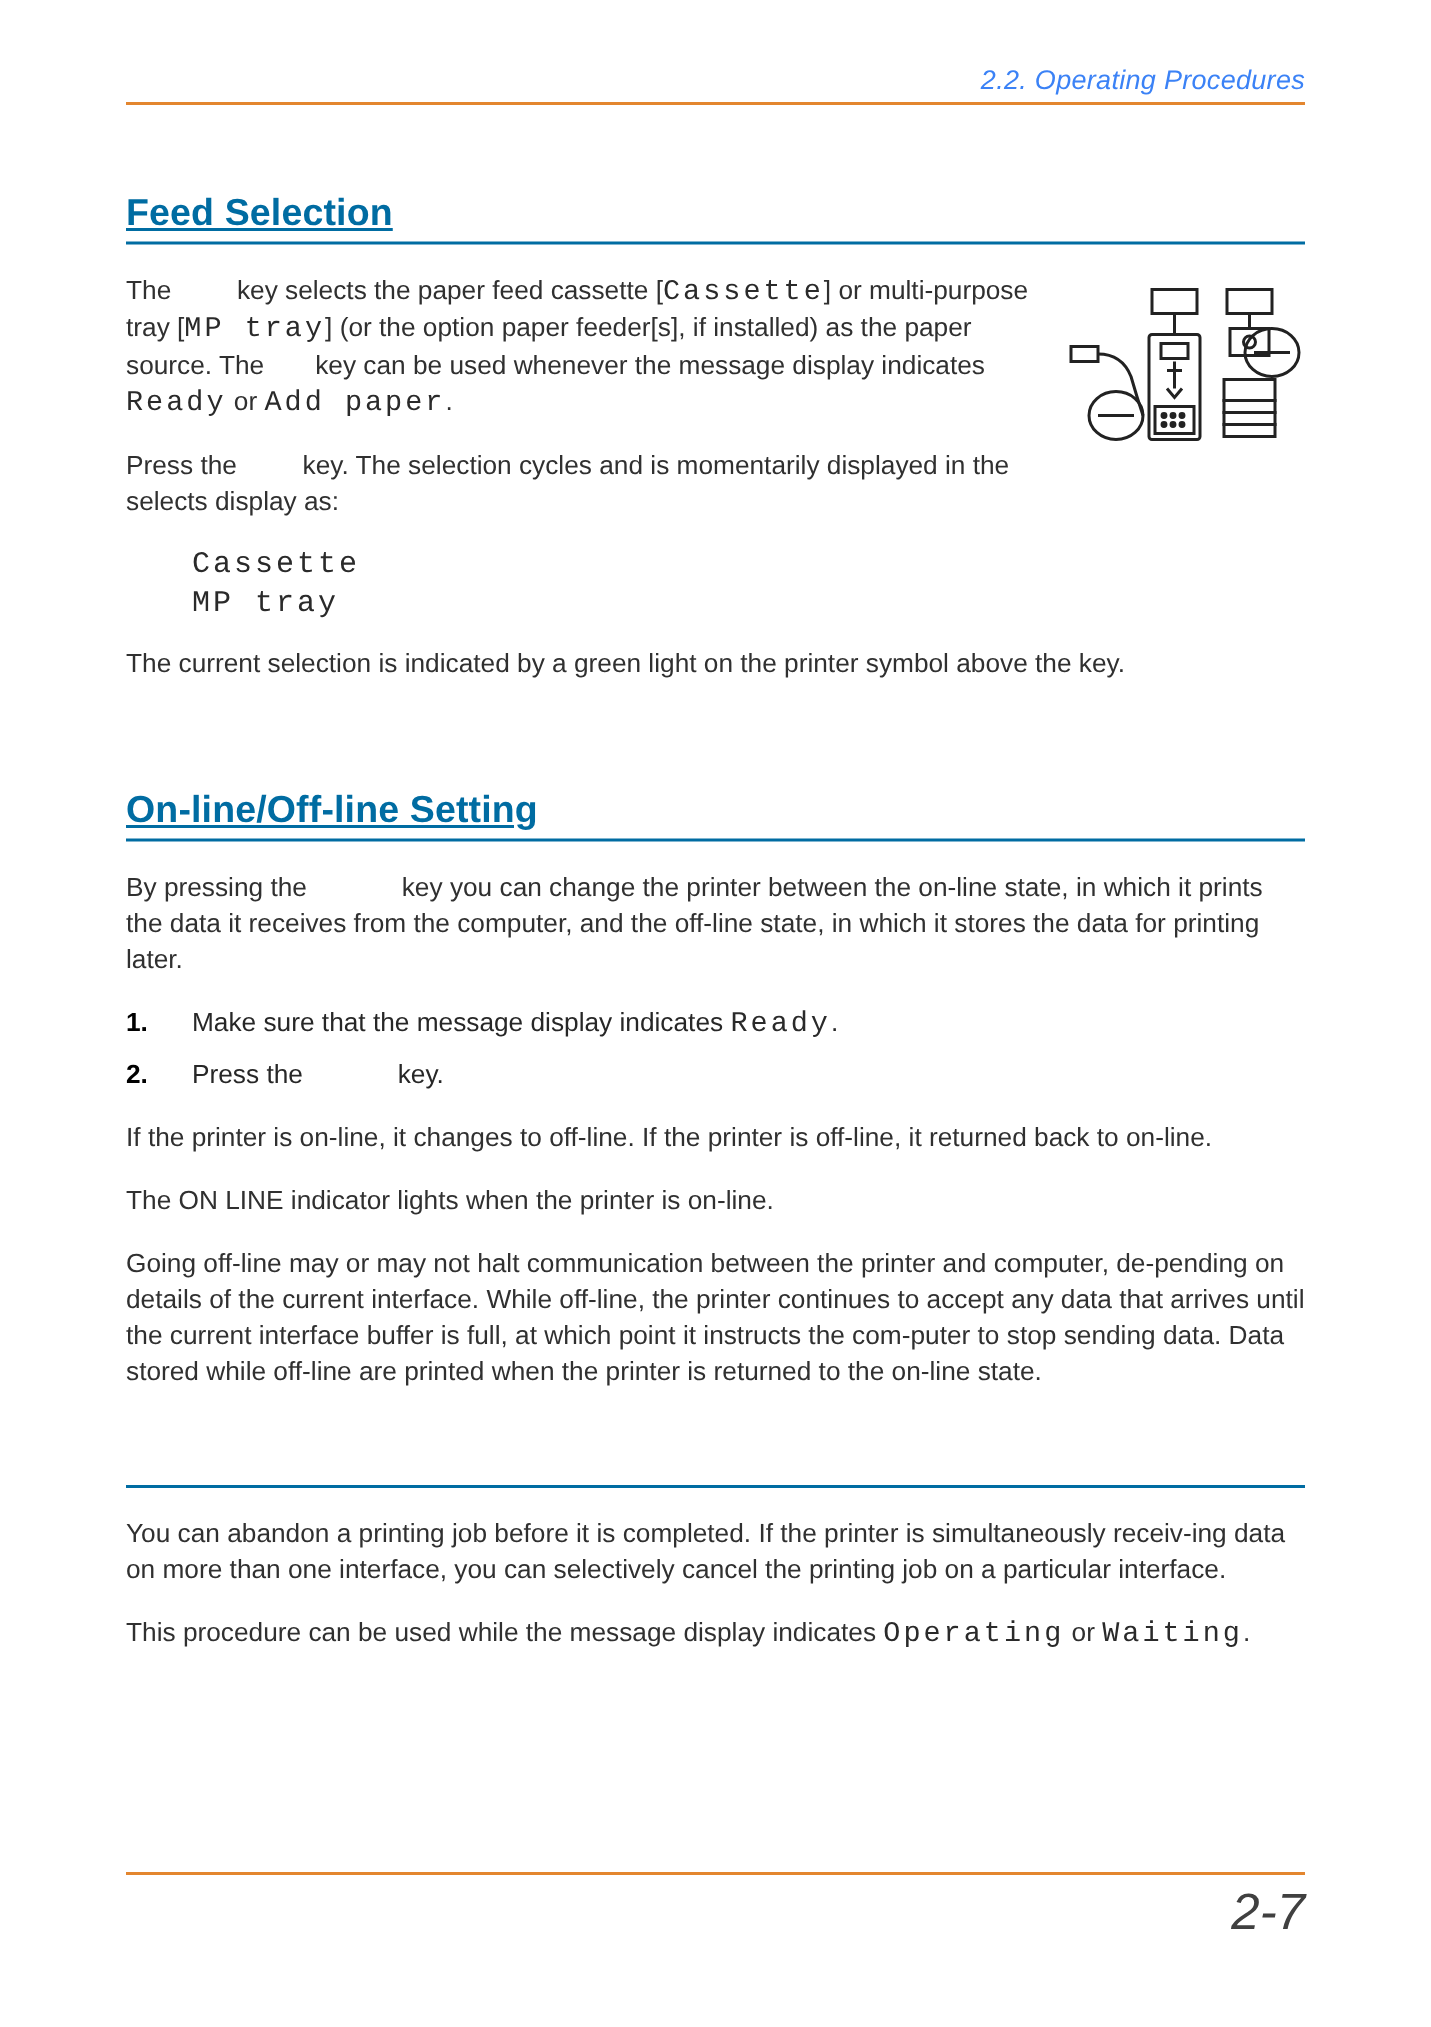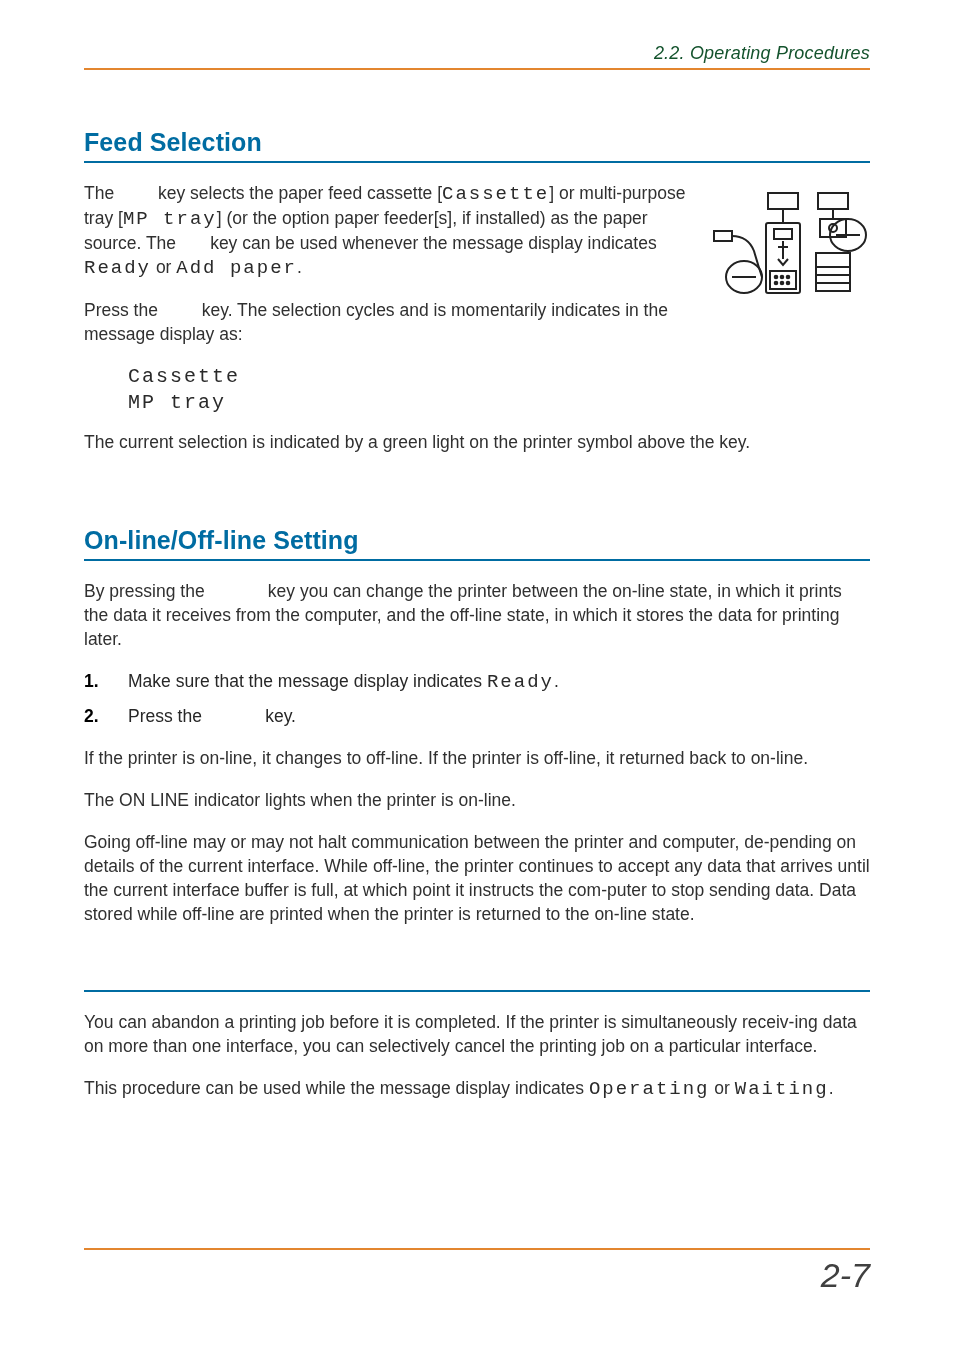--- a/index.html
+++ b/index.html
@@ -15,37 +15,38 @@
   }
   .page {
     box-sizing: border-box;
     width: 954px;
     height: 1351px;
     padding: 43px 84px 0 84px;
     position: relative;
   }
   .running-head {
     text-align: right;
-    color: #14532d;
+    color: #3b82f6;
     font-style: italic;
     font-size: 18px;
     margin: 0 0 4px 0;
     letter-spacing: .2px;
   }
   hr.rule-orange {
     border: none;
     border-top: 2px solid #e3862f;
     margin: 0 0 58px 0;
   }
   h2.section {
     color: #006ca2;
     font-size: 25px;
     font-weight: 700;
     margin: 0 0 4px 0;
     letter-spacing: .1px;
+    text-decoration: underline;
   }
   hr.rule-blue {
     border: none;
     border-top: 2px solid #006ca2;
     margin: 0 0 18px 0;
   }
   p.body {
     font-size: 17.5px;
     line-height: 24px;
     margin: 0 0 18px 0;
@@ -133,21 +134,21 @@
 
   <h2 class="section">Feed Selection</h2>
   <hr class="rule-blue">
 
   <div class="two-col">
     <div class="text">
       <p class="body">
         <span>The </span><span>&nbsp;&nbsp;&nbsp;&nbsp;&nbsp;&nbsp;&nbsp;</span><span> key selects the paper feed cassette [</span><span class="lcd">Cassette</span><span>] or multi‑purpose tray [</span><span class="lcd">MP tray</span><span>] (or the option paper feeder[s], if installed) as the paper source. The </span><span>&nbsp;&nbsp;&nbsp;&nbsp;&nbsp;</span><span> key can be used whenever the message display indicates </span><span class="lcd">Ready</span><span> or </span><span class="lcd">Add paper</span><span>.</span>
       </p>
       <p class="body">
-        <span>Press the </span><span>&nbsp;&nbsp;&nbsp;&nbsp;&nbsp;&nbsp;&nbsp;</span><span> key. The selection cycles and is momentarily indicates in the message display as:</span>
+        <span>Press the </span><span>&nbsp;&nbsp;&nbsp;&nbsp;&nbsp;&nbsp;&nbsp;</span><span> key. The selection cycles and is momentarily displayed in the selects display as:</span>
       </p>
     </div>
     <div class="panel-illust">
       <svg viewBox="0 0 162 128" width="162" height="128">
         <g fill="none" stroke="#222" stroke-width="2">
 
           <rect x="6" y="50" width="18" height="10"></rect>
 
           <rect x="60" y="12" width="30" height="16"></rect>
           <line x1="75" y1="28" x2="75" y2="42"></line>

